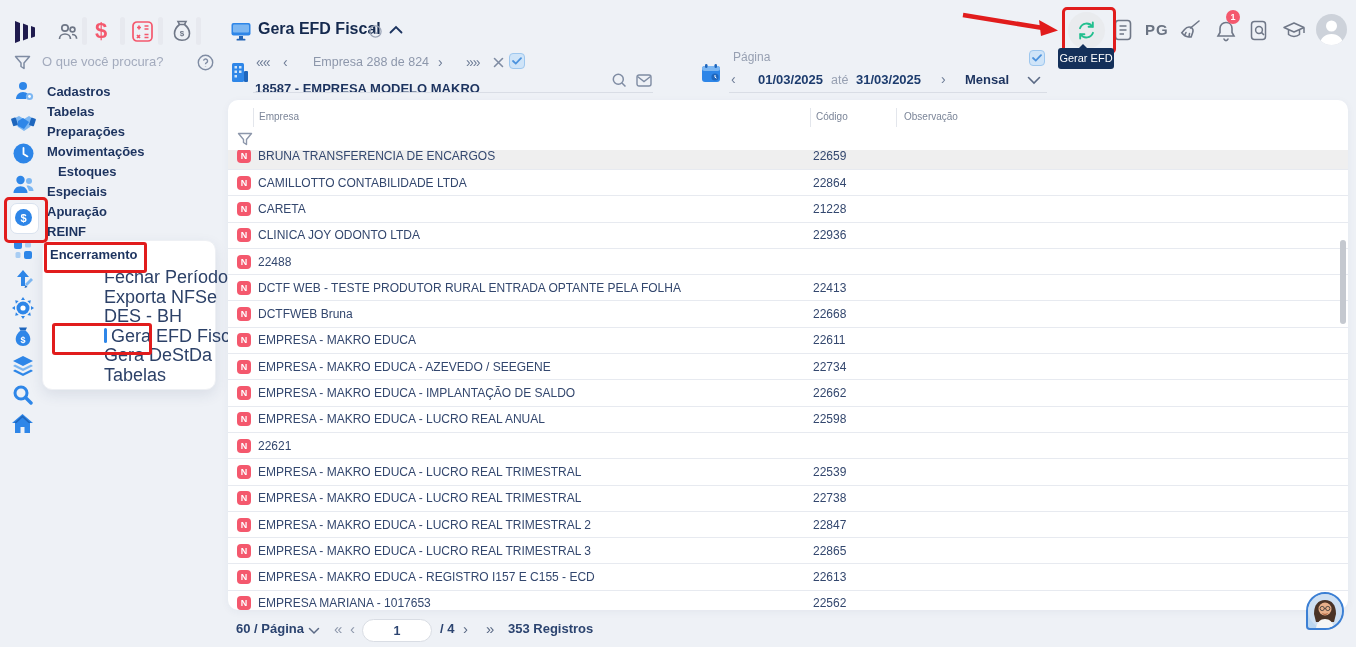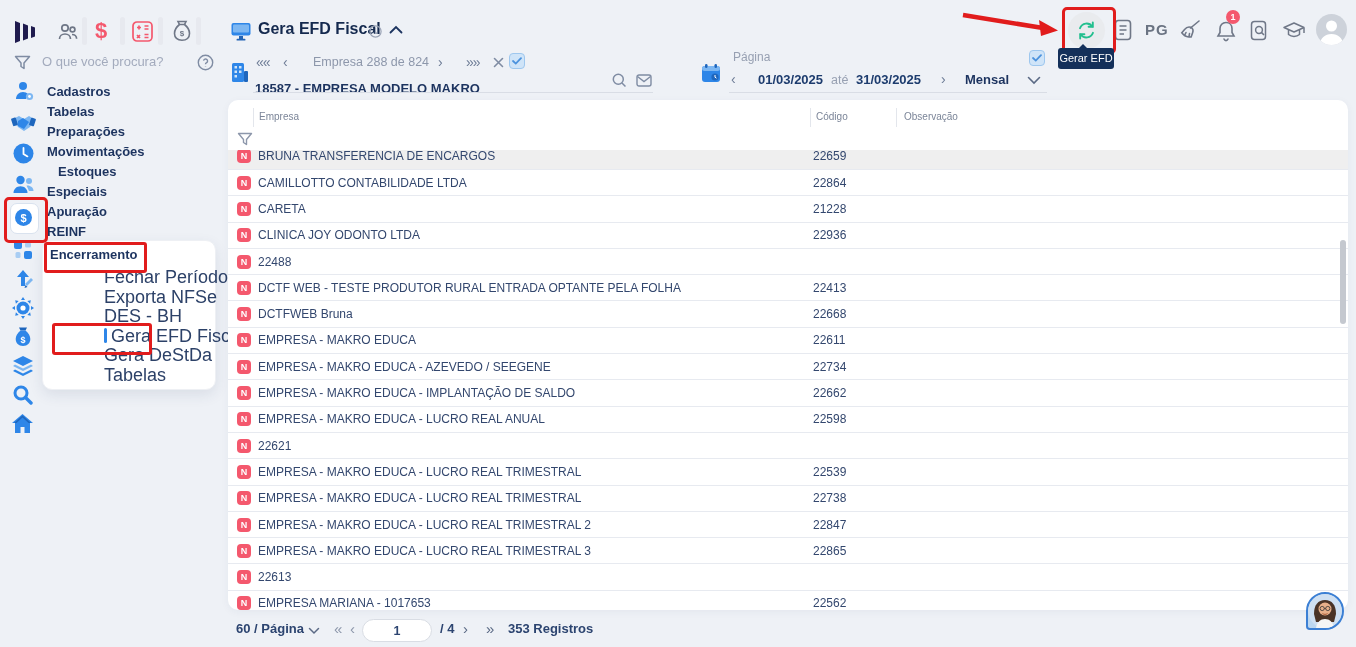--- a/index.html
+++ b/index.html
@@ -480,20 +480,21 @@
           <span class="cell-obs"></span>
         </div>
         <div class="trow">
           <span class="nbadge">N</span>
           <span class="cell-name">EMPRESA - MAKRO EDUCA - LUCRO REAL TRIMESTRAL 3</span>
           <span class="cell-code">22865</span>
           <span class="cell-obs"></span>
         </div>
         <div class="trow">
           <span class="nbadge">N</span>
+          <span class="cell-name">EMPRESA - MAKRO EDUCA - REGISTRO I157 E C155 - ECD</span>
           <span class="cell-code">22613</span>
           <span class="cell-obs"></span>
         </div>
         <div class="trow">
           <span class="nbadge">N</span>
           <span class="cell-name">EMPRESA MARIANA - 1017653</span>
           <span class="cell-code">22562</span>
           <span class="cell-obs"></span>
         </div>
       </div>

